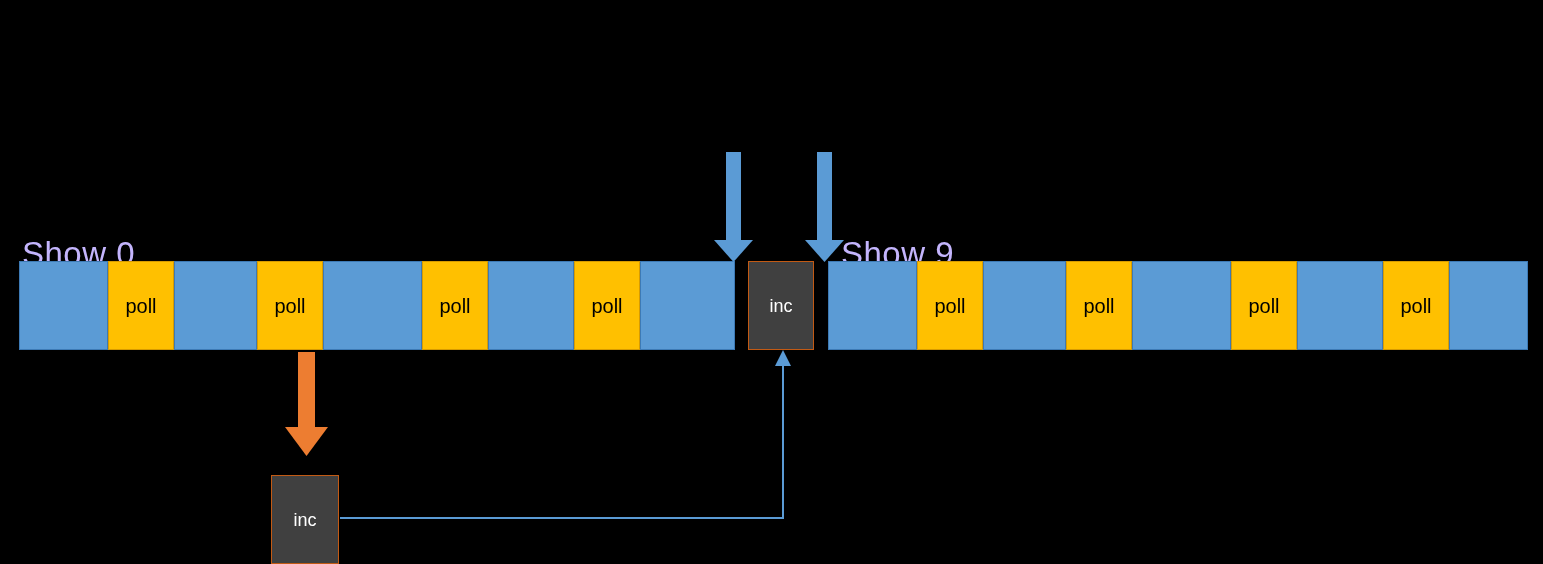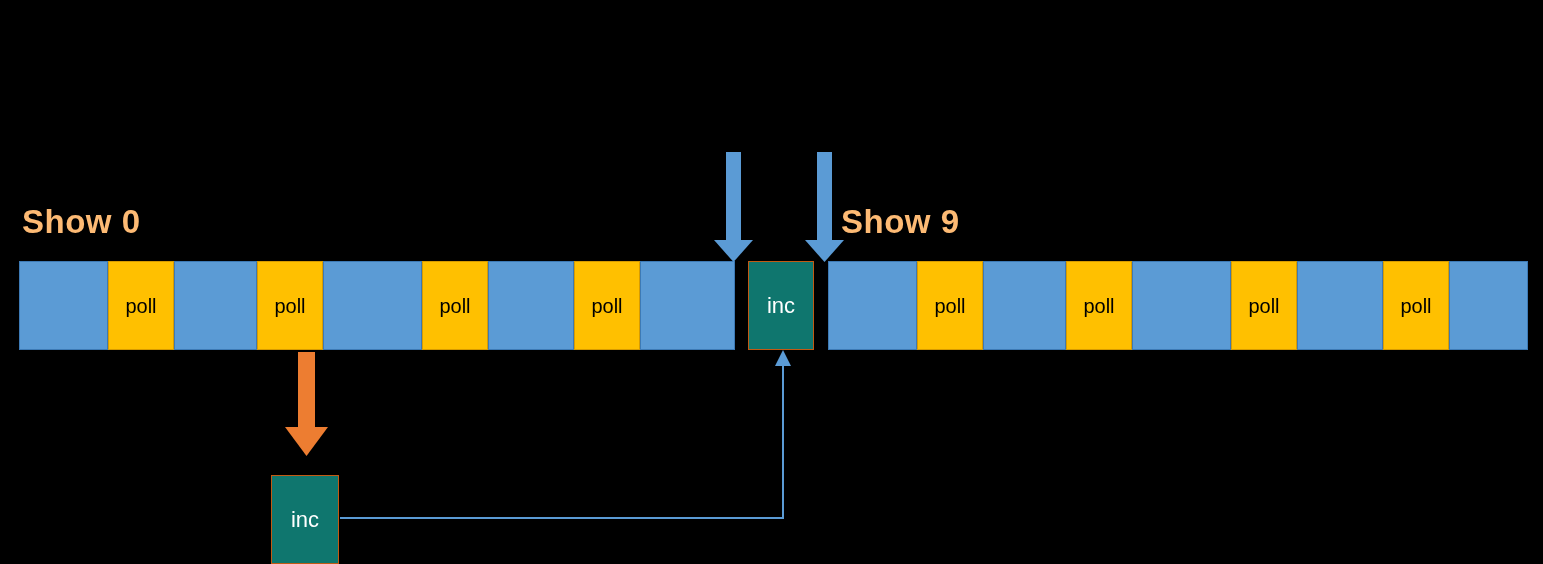--- a/index.html
+++ b/index.html
@@ -30,34 +30,35 @@
     background: #5B9BD5;
     border: 1.5px solid #3D7AB5;
   }
   .blk.poll {
     background: #FFC000;
     border: 1.5px solid #D79B00;
     color: #000000;
     font-size: 20px;
   }
   .blk.inc {
-    background: #0f766e;
+    background: #404040;
     border: 1.5px solid #C25A14;
     color: #FFFFFF;
-    font-size: 22px;
+    font-size: 18px;
   }
 
   
   .show-label {
     position: absolute;
-    color: #fdba74;
+    color: #c4b5fd;
     font-size: 33px;
-    font-weight: bold;
+    font-weight: normal;
     letter-spacing: 0.5px;
     white-space: nowrap;
+    margin-top: 32px;
   }
 
   
   #overlay {
     position: absolute;
     left: 0;
     top: 0;
     width: 1543px;
     height: 564px;
     pointer-events: none;

